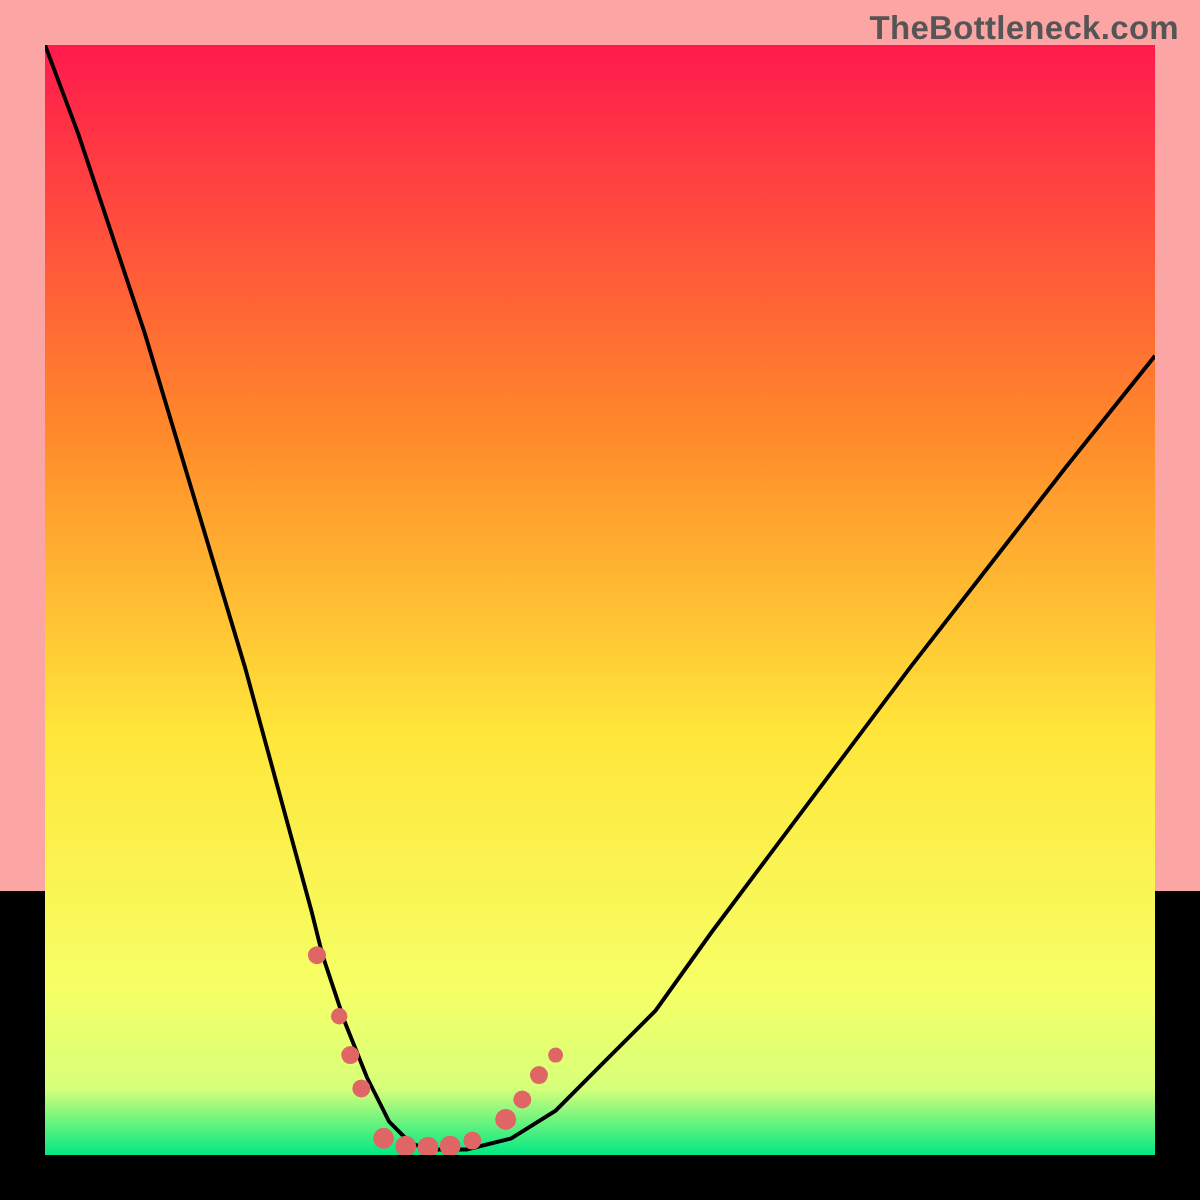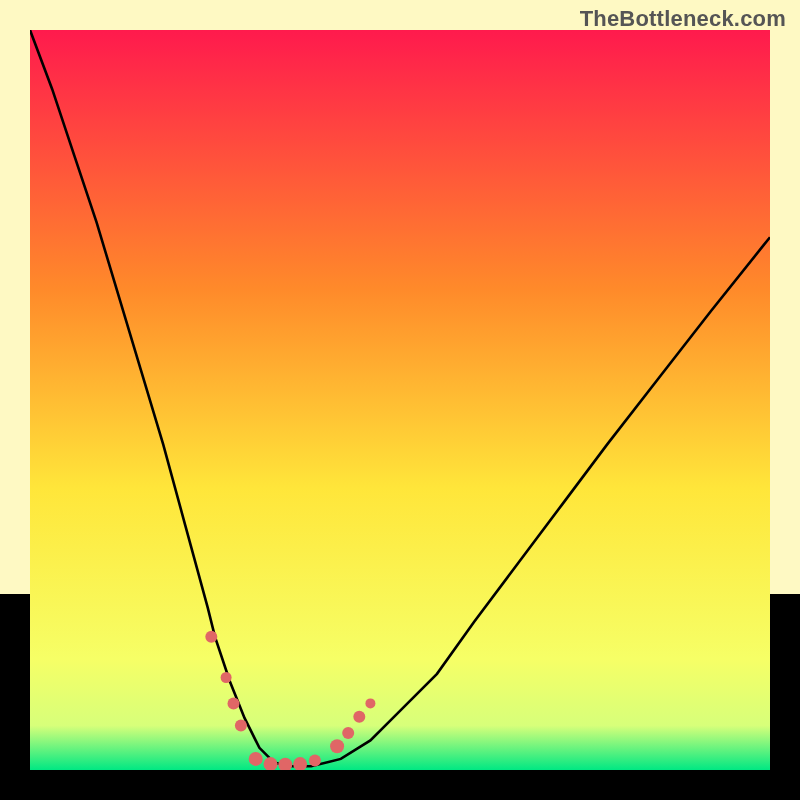--- a/index.html
+++ b/index.html
@@ -10,21 +10,21 @@
     background: #000;
     font-family: Arial, Helvetica, sans-serif;
     overflow: hidden;
   }
   .frame {
     position: absolute;
     left: 0;
     top: 0;
     width: 800px;
     height: 594px;
-    background: #fef9c3;
+    background: #fca5a5;
   }
   .plot {
     position: absolute;
     left: 30px;
     top: 30px;
     width: 740px;
     height: 740px;
     overflow: hidden;
   }
   .watermark {

